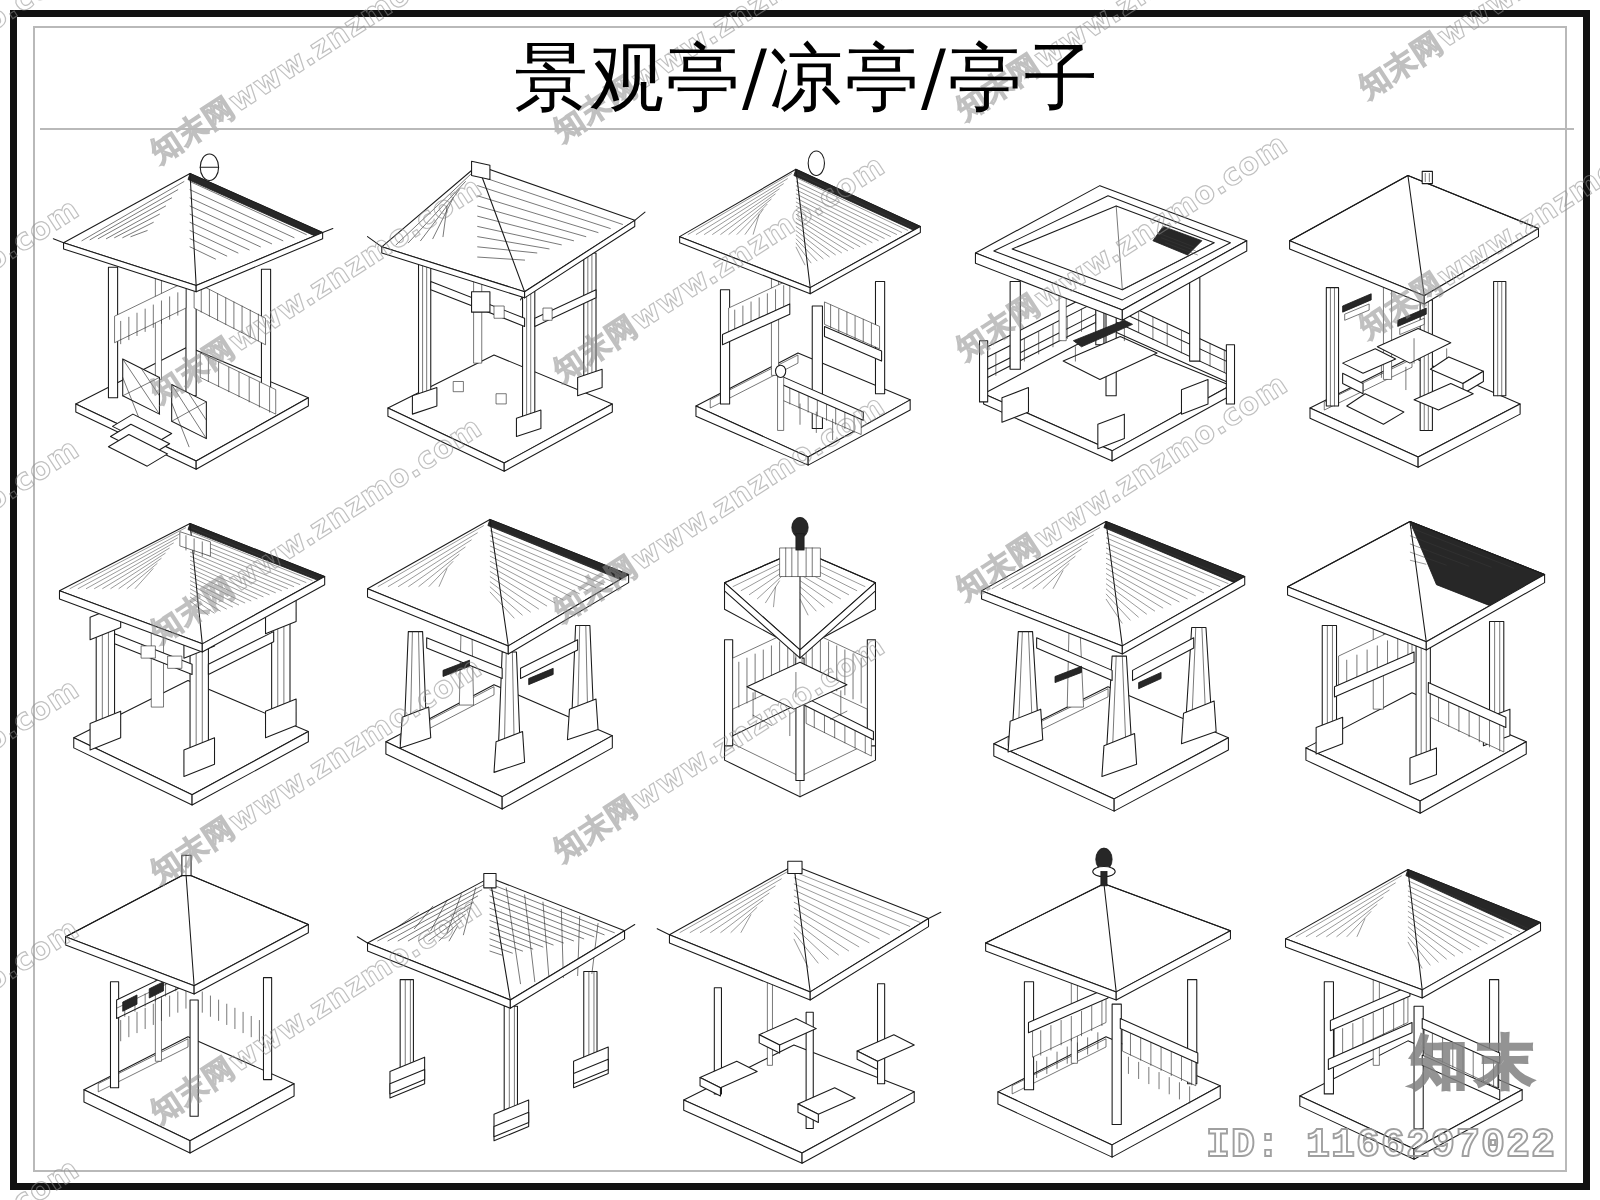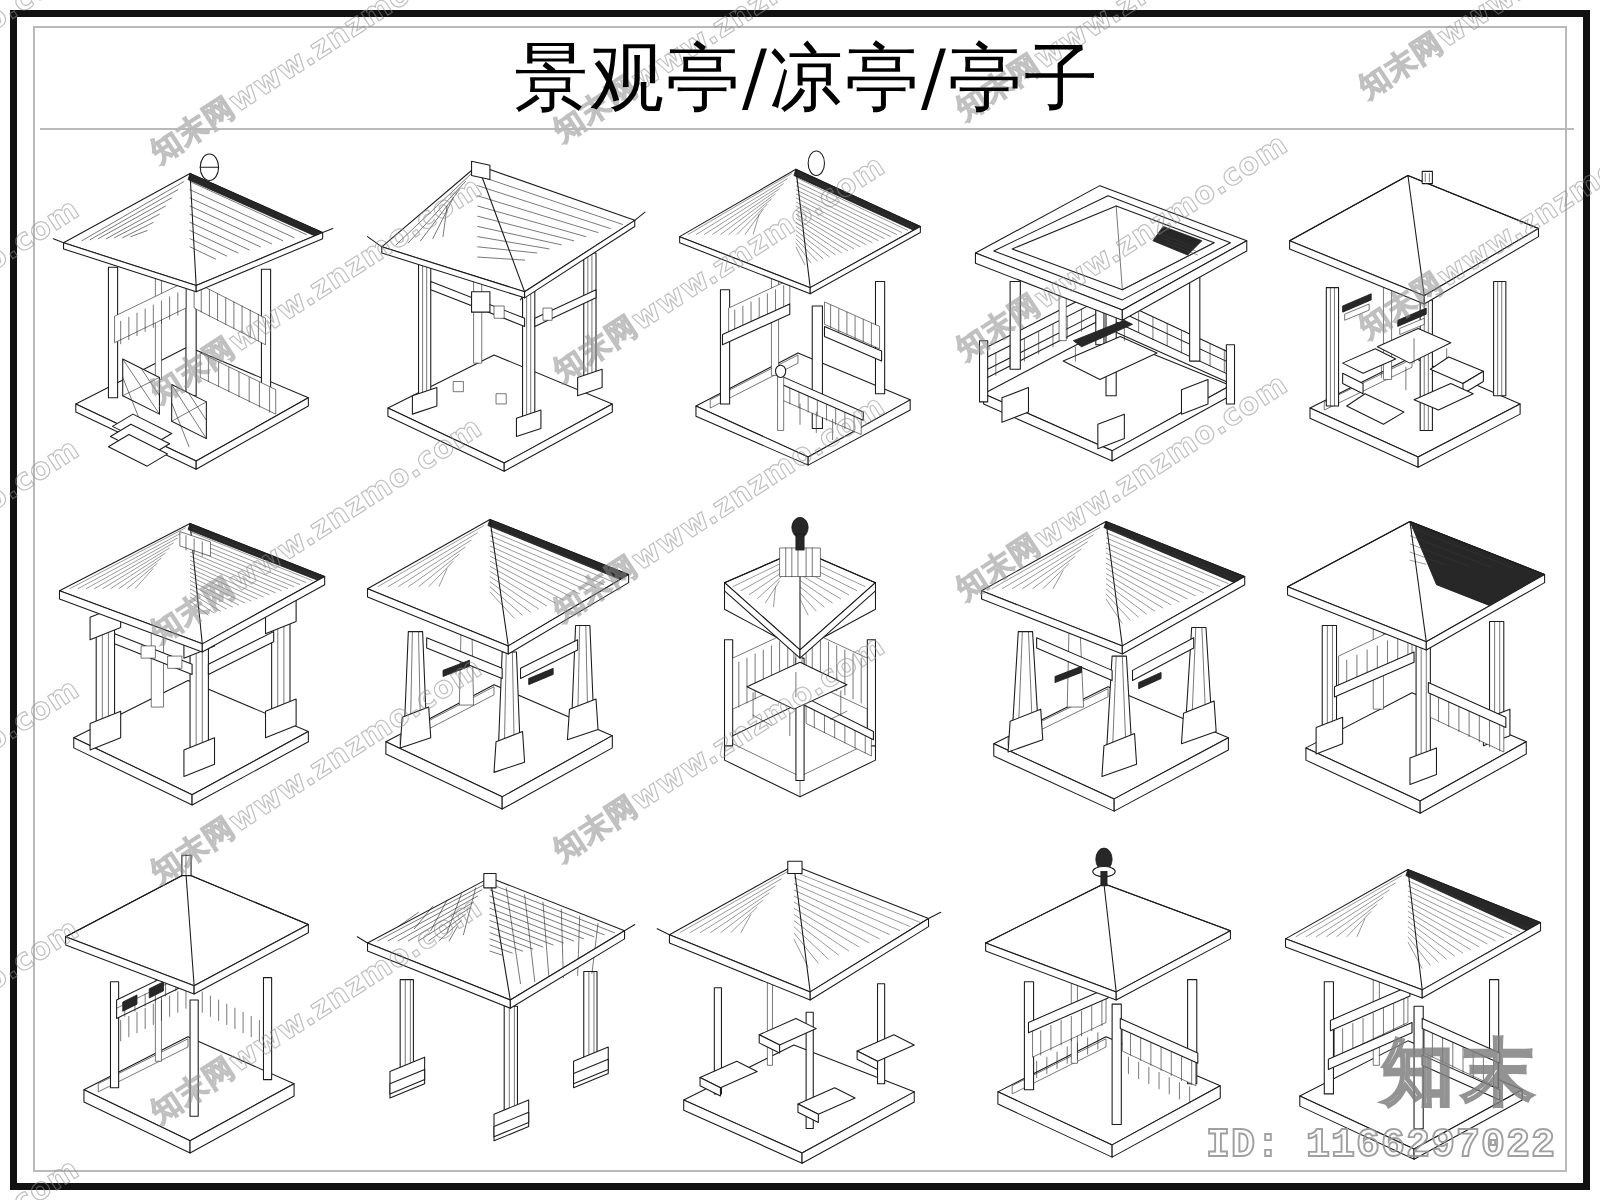--- a/index.html
+++ b/index.html
@@ -37,22 +37,22 @@
   
   #watermark-layer{position:absolute;left:0;top:0;width:1600px;height:1200px;
       z-index:5;pointer-events:none;overflow:hidden;}
   .wm-row{position:absolute;white-space:nowrap;
       transform-origin:0 0;transform:rotate(-33deg);}
   .wm{font-family:"DejaVu Sans","Liberation Sans",sans-serif;font-size:30px;font-weight:700;
       color:transparent;-webkit-text-stroke:1.2px rgba(140,140,140,0.55);
       letter-spacing:1px;margin-right:88px;display:inline-block;}
 
   
-  #brand-logo{position:absolute;right:58px;bottom:92px;z-index:7;
-      font-family:"DejaVu Sans","Liberation Sans",sans-serif;font-size:72px;font-weight:700;
+  #brand-logo{position:absolute;right:58px;bottom:109px;z-index:7;
+      font-family:"DejaVu Sans","Liberation Sans",sans-serif;font-size:58px;font-weight:700;
       color:transparent;-webkit-text-stroke:2.6px rgba(128,128,128,0.85);
       letter-spacing:8px;line-height:1;}
   #sheet-id{position:absolute;right:44px;bottom:34px;z-index:7;
       font-family:Liberation Mono, monospace;font-size:40px;font-weight:700;
       color:transparent;-webkit-text-stroke:1.9px rgba(150,150,150,0.9);letter-spacing:1px;
       line-height:1;white-space:nowrap;}
 </style>
 </head>
 <body>
 

